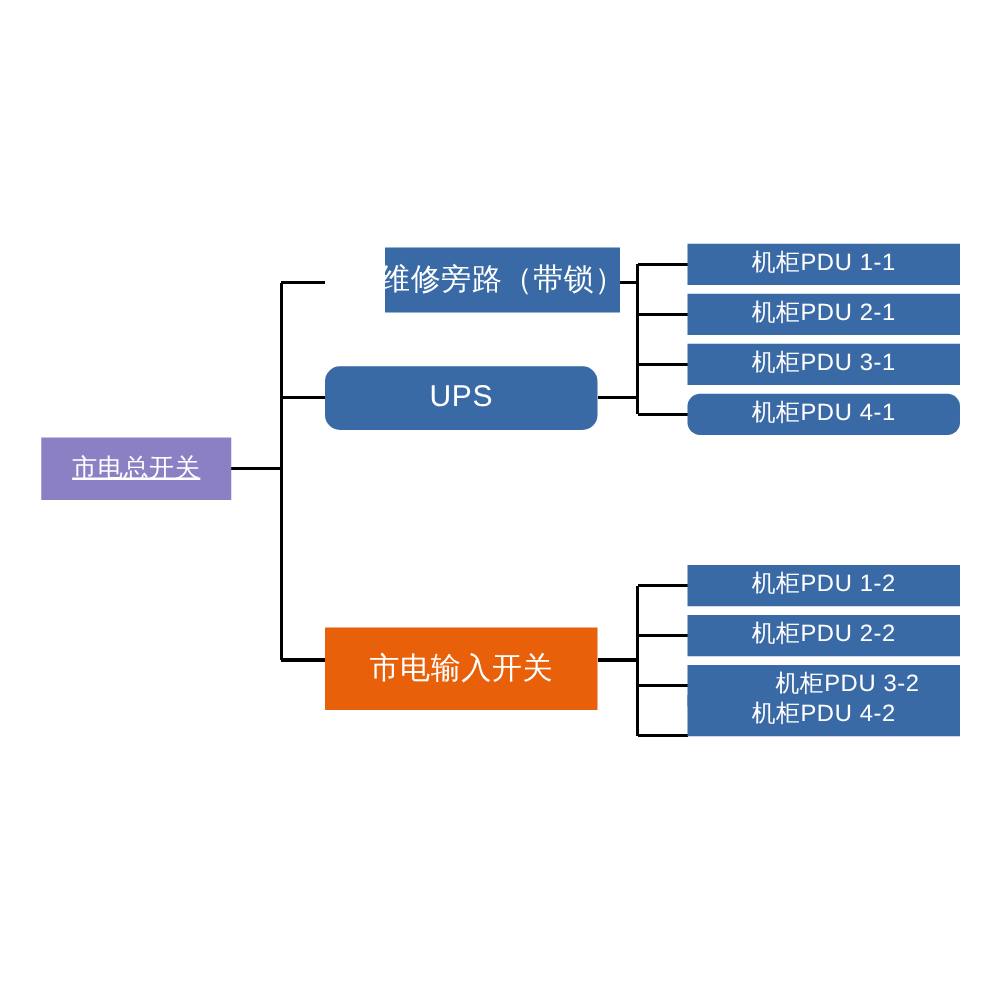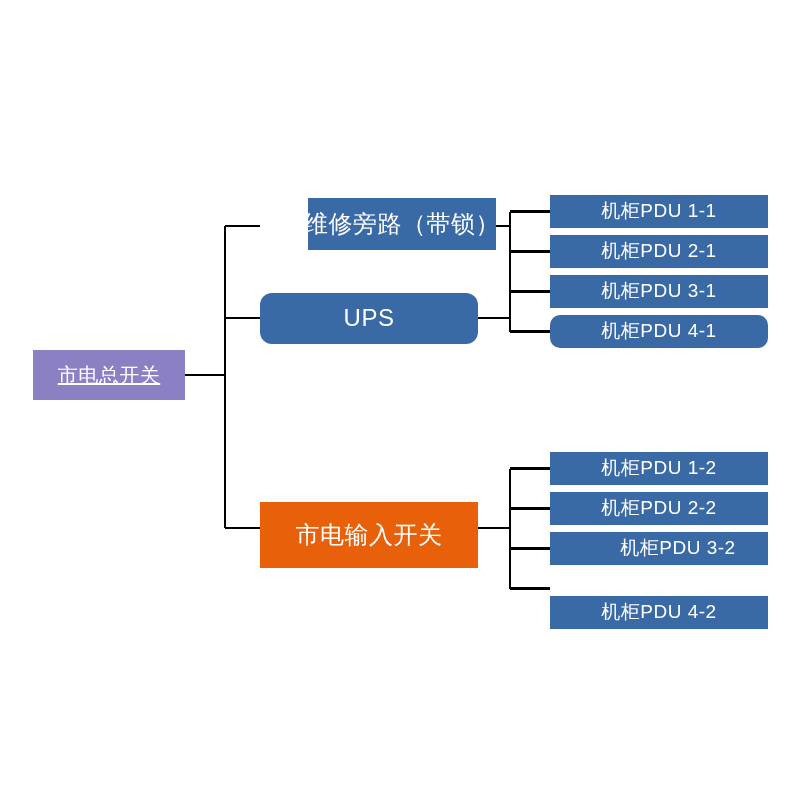--- a/index.html
+++ b/index.html
@@ -111,18 +111,18 @@
       </div>
       <div class="node node-leaf" style="left: 550px; top: 452px; width: 218px; height: 33px; background: rgb(58, 106, 165); text-align: center;">
         <span class="node-label">机柜PDU 1-2</span>
       </div>
       <div class="node node-leaf" style="left: 550px; top: 492px; width: 218px; height: 33px; background: rgb(58, 106, 165);">
         <span class="node-label">机柜PDU 2-2</span>
       </div>
       <div class="node node-leaf" style="left: 550px; top: 532px; width: 218px; height: 33px; background: rgb(58, 106, 165); padding-left: 38px;">
         <span class="node-label">机柜PDU 3-2</span>
       </div>
-      <div class="node node-leaf" style="left: 550px; top: 596px; width: 218px; height: 33px; background: rgb(58, 106, 165);">
+      <div class="node node-leaf" style="left: 550px; top: 556px; width: 218px; height: 33px; background: rgb(58, 106, 165);">
         <span class="node-label">机柜PDU 4-2</span>
       </div>
     </div>
 
 </div>
 
 </body></html>

